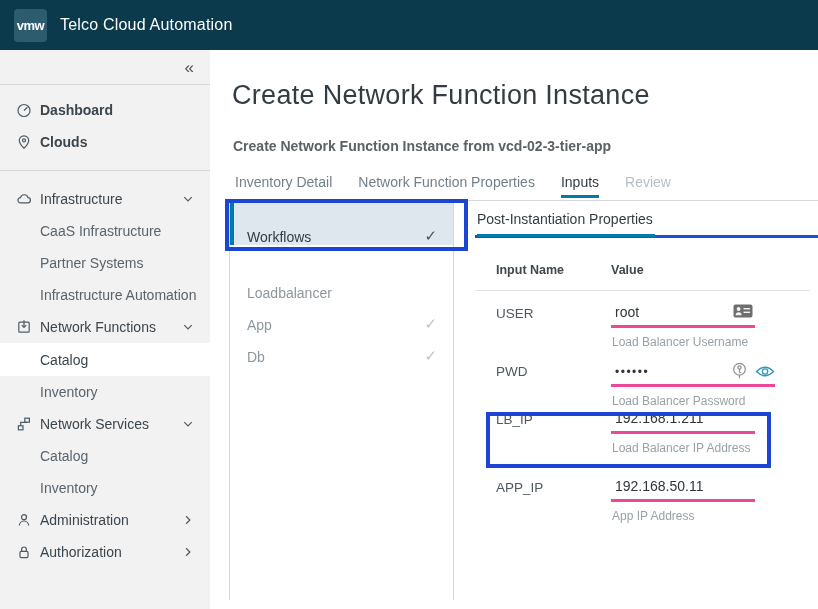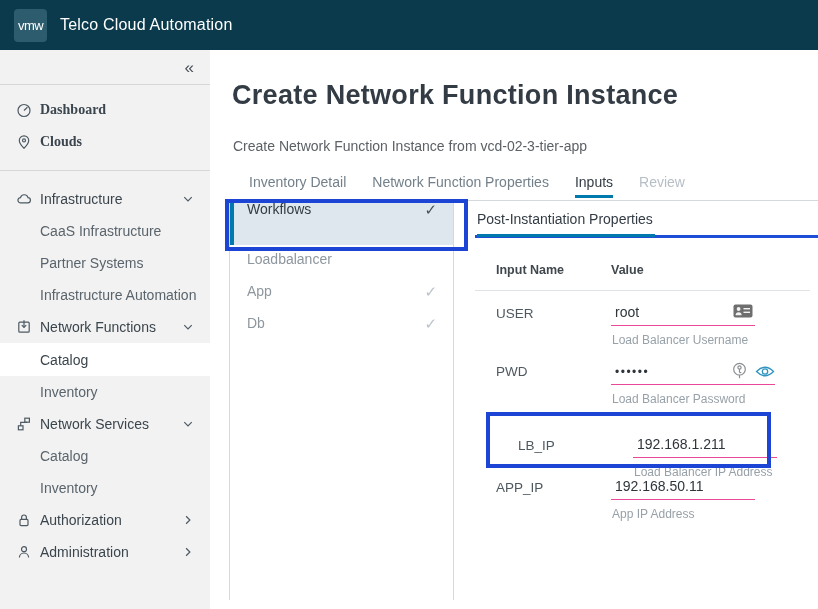--- a/index.html
+++ b/index.html
@@ -2,62 +2,62 @@
 <html><head>
 <meta charset="utf-8">
 <style>
   * { margin:0; padding:0; box-sizing:border-box; }
   html,body { width:818px; height:609px; overflow:hidden; }
   body { font-family:"Liberation Sans", sans-serif; background:#fff; color:#37424a; }
 
   
   .app-header { height:50px; background:#0b3a4c; display:flex; align-items:center; padding-left:14px; }
   .logo-tile { width:33px; height:33px; background:#2d5c6e; border-radius:4px; display:flex; align-items:center; justify-content:center;
-               color:#fff; font-weight:normal; font-size:13px; letter-spacing:-0.5px; }
+               color:#fff; font-weight:bold; font-size:13px; letter-spacing:-0.5px; }
   .app-title { color:#fff; font-size:16px; margin-left:13px; letter-spacing:0.2px; }
 
   
   .body-row { display:flex; height:559px; }
   .sidebar { width:210px; background:#f2f2f2; flex:none; display:flex; flex-direction:column; }
   .main { flex:1; background:#fff; position:relative; }
 
   
   .collapse-row { height:35px; display:flex; align-items:center; justify-content:flex-end;
                   padding-right:16px; border-bottom:1px solid #d7d7d7; }
   .collapse-glyph { font-size:17px; color:#4a5157; cursor:pointer; line-height:1; }
   .nav { padding-top:9px; }
   .nav-item { height:32px; display:flex; align-items:center; position:relative; padding-left:16px; cursor:pointer; }
   .nav-item .nav-ico { width:16px; height:16px; margin-right:8px; flex:none; }
   .nav-item.group { font-weight:normal; color:#3b454d; font-size:14px; }
-  .nav-item.top { font-weight:bold; color:#3b454d; font-size:14px;font-family:Liberation Serif, serif; }
+  .nav-item.top { font-weight:bold; color:#3b454d; font-size:14px; }
   .nav-item.sub { padding-left:40px; color:#5a646c; font-size:14px; }
   .nav-item.sub.active { background:#fff; color:#3b454d; height:33px; }
   .nav-divider { height:1px; background:#d7d7d7; margin:12px 0; }
   .chev { position:absolute; right:16px; top:50%; transform:translateY(-50%); }
 
   
-  .page-title { position:absolute; left:22px; top:30px; font-size:27px; font-weight:700; color:#333c44; letter-spacing:0.3px; }
-  .page-subtitle { position:absolute; left:23px; top:88px; font-size:14px; color:#5c6166; }
-
-  .tabbar { position:absolute; left:39px; top:124px; display:flex; gap:26px; }
+  .page-title { position:absolute; left:22px; top:30px; font-size:27px; font-weight:400; color:#333c44; letter-spacing:0.3px; }
+  .page-subtitle { position:absolute; left:23px; top:88px; font-size:14px; color:#5c6166;font-weight:bold; }
+
+  .tabbar { position:absolute; left:25px; top:124px; display:flex; gap:26px; }
   .tab { font-size:14px; padding-bottom:5px; cursor:pointer; }
   .tab.inactive { color:#73808a; }
   .tab.active { color:#333c44; border-bottom:3px solid #0079ad; }
   .tab.disabled { color:#b6bec5; }
 
   .panel-topline { position:absolute; left:19px; right:0; top:150px; height:1px; background:#d6d9db; }
   .panel-leftline { position:absolute; left:19px; top:150px; height:400px; width:1px; background:#d6d9db; }
   .panel-divider { position:absolute; left:243px; top:150px; height:400px; width:1px; background:#d6d9db; }
 
   
   .wf-list { position:absolute; left:20px; top:151px; width:223px; }
-  .wf-item { display:flex; align-items:flex-start; font-size:14px; cursor:pointer; }
+  .wf-item { display:flex; align-items:flex-end; font-size:14px; cursor:pointer; }
   .wf-item.selected { height:44px; background:#dde7ed; border-left:4px solid #0079ad; padding-left:13px; color:#333c44; }
   .wf-item.muted { height:32px; padding-left:17px; color:#8e979e; }
-  .wf-item.first-muted { margin-top:6px; }
+  .wf-item.first-muted { margin-top:24px; }
   .wf-check { margin-left:auto; margin-right:16px; font-size:15px; }
   .wf-item.selected .wf-check { color:#4a4f54; }
   .wf-item.muted .wf-check { color:#bac2c8; }
 
   
   .annot { position:absolute; border:4px solid #1c45d6; pointer-events:none; }
   .annot-workflows { left:15px; top:149px; width:243px; height:52px; }
   .annot-lbip { left:276px; top:362px; width:285px; height:56px; }
 
   
@@ -65,25 +65,25 @@
   .section-tabs { position:absolute; left:2px; right:0; top:0; border-bottom:3px solid #1d4ed8; padding-left:2px; }
   .section-title { display:inline-block; font-size:14px; color:#333c44; padding:11px 2px 7px 0; border-bottom:3px solid #0079ad;
                    margin-bottom:-2px; cursor:pointer; }
   .form-headers { position:absolute; left:23px; top:63px; display:grid; grid-template-columns:115px auto; font-size:12.5px;
                   font-weight:bold; color:#40474d; }
   .headers-divider { position:absolute; left:2px; right:8px; top:90px; height:1px; background:#e0e3e5; }
 
   .form-row { position:absolute; left:23px; display:grid; grid-template-columns:115px auto; }
   .row-user  { top:103px; }
   .row-pwd   { top:161px; }
-  .row-lbip  { top:235px;margin-left:22px; }
+  .row-lbip  { top:209px; }
   .row-appip { top:277px; }
   .f-label { font-size:13.5px; color:#4e585f; padding-top:3px; }
   .value-block { position:relative; }
-  .f-input { display:block; border:none; border-bottom:1px solid #ec4899; background:transparent; outline:none;
+  .f-input { display:block; border:none; border-bottom:3px solid #ec4899; background:transparent; outline:none;
              font-family:"Liberation Sans", sans-serif; font-size:14px; color:#2e353b; padding:1px 2px 5px 4px; }
   .f-input.w-std { width:144px; }
   .f-input.w-wide { width:164px; }
   .f-input.pwd { font-size:12px; letter-spacing:1.5px; padding-top:4px; }
   .f-helper { font-size:12px; color:#98a1a8; margin-top:7px; padding-left:1px; }
   .val-icons { position:absolute; top:1px; display:flex; align-items:center; gap:7px; }
   .icons-user { right:2px; }
   .icons-pwd { right:0; }
 </style>
 </head>
@@ -170,34 +170,34 @@
       </div>
       <div class="nav-item sub">
         <span>Catalog</span>
       </div>
       <div class="nav-item sub">
         <span>Inventory</span>
       </div>
 
       <div class="nav-item group">
         <svg class="nav-ico" viewBox="0 0 16 16" fill="none" stroke="#4d5a63" stroke-width="1.2">
+          <circle cx="8" cy="5.2" r="2.5"></circle>
+          <path d="M3.4 13.6 a4.6 4.6 0 0 1 9.2 0"></path>
+        </svg>
+        <span>Administration</span>
+        <svg class="chev" width="12" height="12" viewBox="0 0 16 16" fill="none" stroke="#4d5a63" stroke-width="1.6">
+          <polyline points="5.5,3 10.5,8 5.5,13"></polyline>
+        </svg>
+      </div>
+      <div class="nav-item group">
+        <svg class="nav-ico" viewBox="0 0 16 16" fill="none" stroke="#4d5a63" stroke-width="1.2">
           <rect x="4" y="7.4" width="8" height="6.2" rx="1"></rect>
           <path d="M5.6 7.4 V5.4 a2.4 2.4 0 0 1 4.8 0 V7.4"></path>
         </svg>
         <span>Authorization</span>
-        <svg class="chev" width="12" height="12" viewBox="0 0 16 16" fill="none" stroke="#4d5a63" stroke-width="1.6">
-          <polyline points="5.5,3 10.5,8 5.5,13"></polyline>
-        </svg>
-      </div>
-      <div class="nav-item group">
-        <svg class="nav-ico" viewBox="0 0 16 16" fill="none" stroke="#4d5a63" stroke-width="1.2">
-          <circle cx="8" cy="5.2" r="2.5"></circle>
-          <path d="M3.4 13.6 a4.6 4.6 0 0 1 9.2 0"></path>
-        </svg>
-        <span>Administration</span>
         <svg class="chev" width="12" height="12" viewBox="0 0 16 16" fill="none" stroke="#4d5a63" stroke-width="1.6">
           <polyline points="5.5,3 10.5,8 5.5,13"></polyline>
         </svg>
       </div>
     </div>
   </nav>
 
   <main class="main">
     <h1 class="page-title">Create Network Function Instance</h1>
     <div class="page-subtitle">Create Network Function Instance from vcd-02-3-tier-app</div>

